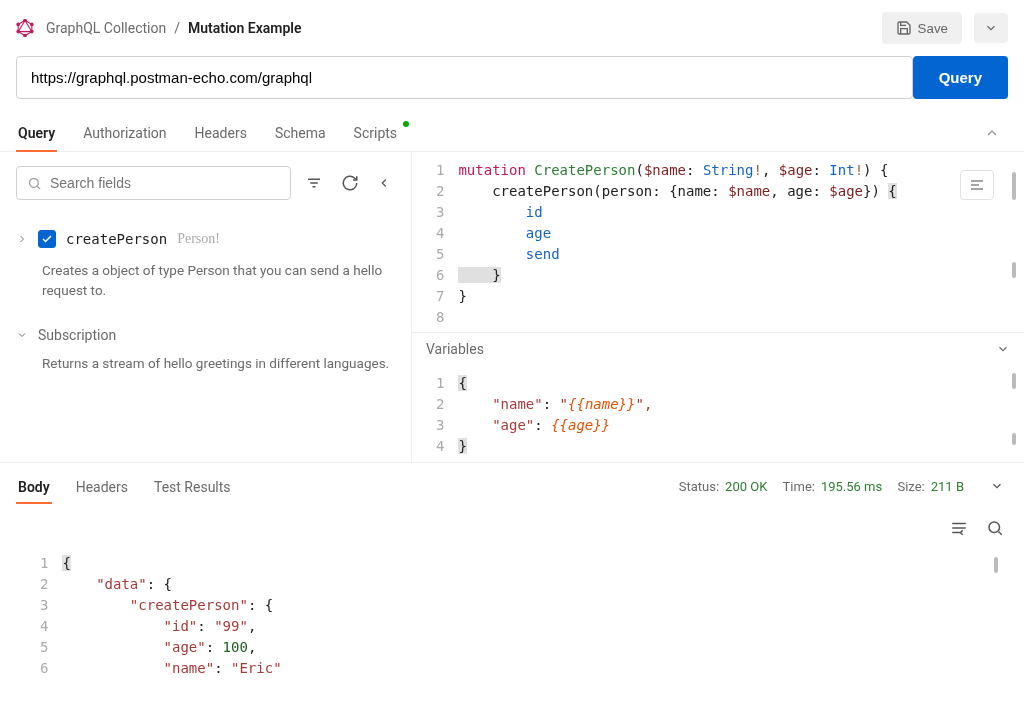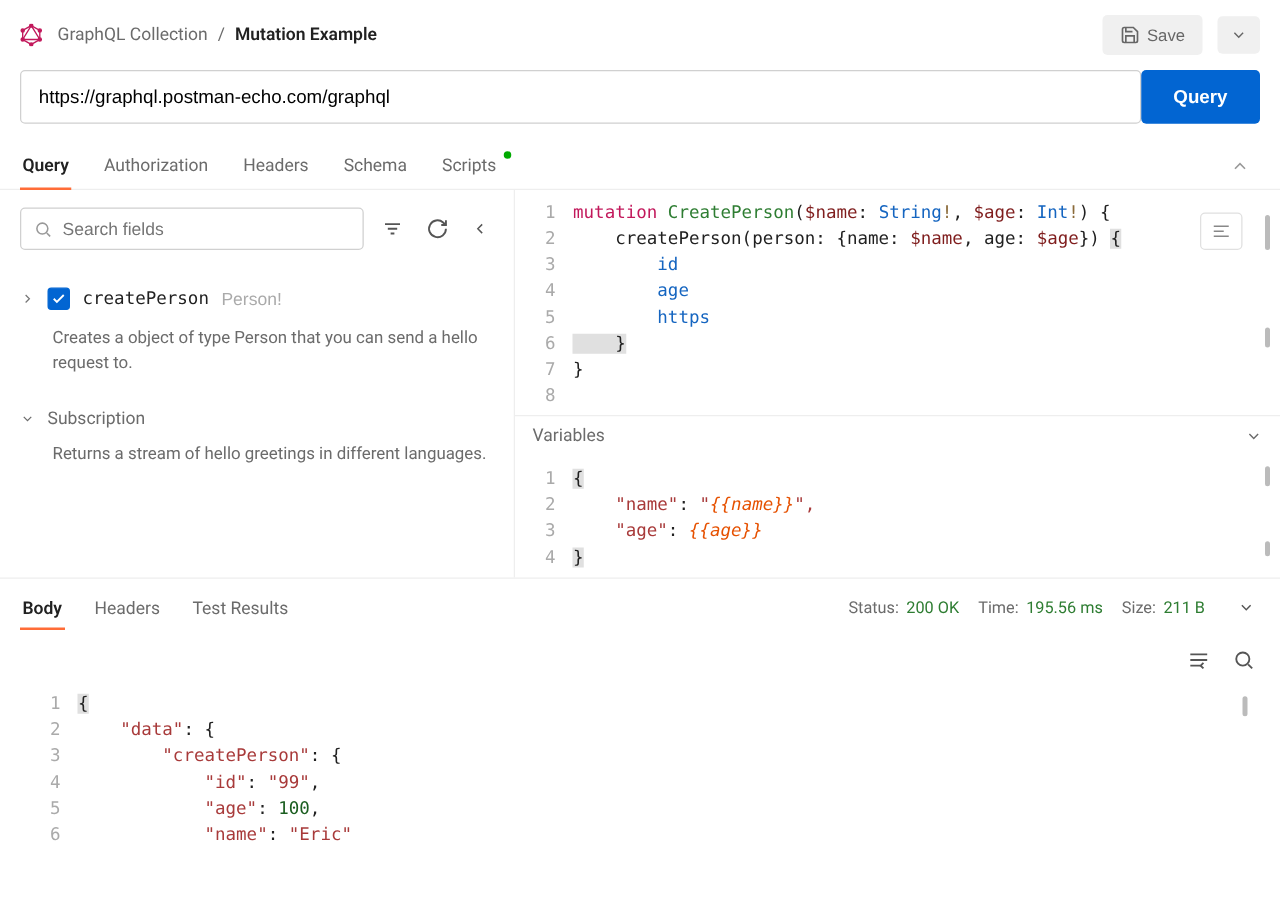--- a/index.html
+++ b/index.html
@@ -179,21 +179,21 @@
 .checkbox.checked {
   background: #0265d2;
   border-color: #0265d2;
   color: #fff;
 }
 .field-name {
   font-family: ui-monospace, SFMono-Regular, Menlo, Consolas, monospace;
   font-size: 14px;
 }
 .field-type {
-  font-family: Liberation Sans, sans-serif;
+  font-family: Liberation Serif, serif;
   color: #aaa;
   text-align: center;
 }
 .field-desc {
   color: #6b6b6b;
   font-size: 13.5px;
   padding: 4px 0 12px 26px;
   line-height: 1.5;
 }
 .section-label {
@@ -434,21 +434,21 @@
           <div>4</div>
           <div>5</div>
           <div>6</div>
           <div>7</div>
           <div>8</div>
       </div>
       <div class="code-content"><span class="kw-mut">mutation </span><span class="kw-name">CreatePerson</span><span>(</span><span class="kw-var">$name</span><span>: </span><span class="kw-type">String</span><span class="kw-null">!</span><span>, </span><span class="kw-var">$age</span><span>: </span><span class="kw-type">Int</span><span class="kw-null">!</span><span>) {</span>
 <span>    createPerson(person: {name: </span><span class="kw-var">$name</span><span>, age: </span><span class="kw-var">$age</span><span>}) </span><span class="bracket-hl">{</span>
 <span class="kw-field">        id</span>
 <span class="kw-field">        age</span>
-<span class="kw-field">        https</span>
+<span class="kw-field">        send</span>
 <span class="bracket-hl">    }</span>
 <span>}</span>
 </div>
       <div class="action-icon">
         <svg width="16" height="16" viewBox="0 0 24 24" fill="none" stroke="currentColor" stroke-width="2">
             <path d="M3 6h18M3 12h12M3 18h18"></path>
           </svg>
       </div>
       <div class="scroll-indicator" style="top:20px;"></div>
       <div class="scroll-indicator" style="top:110px; height:16px;"></div>

